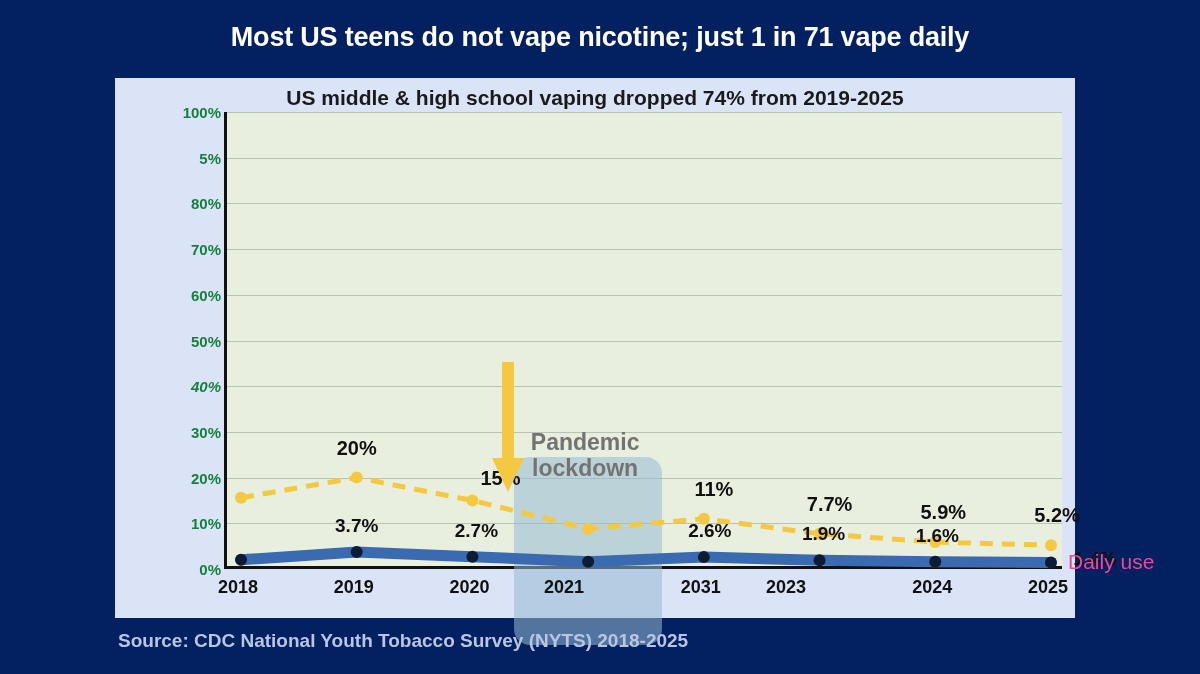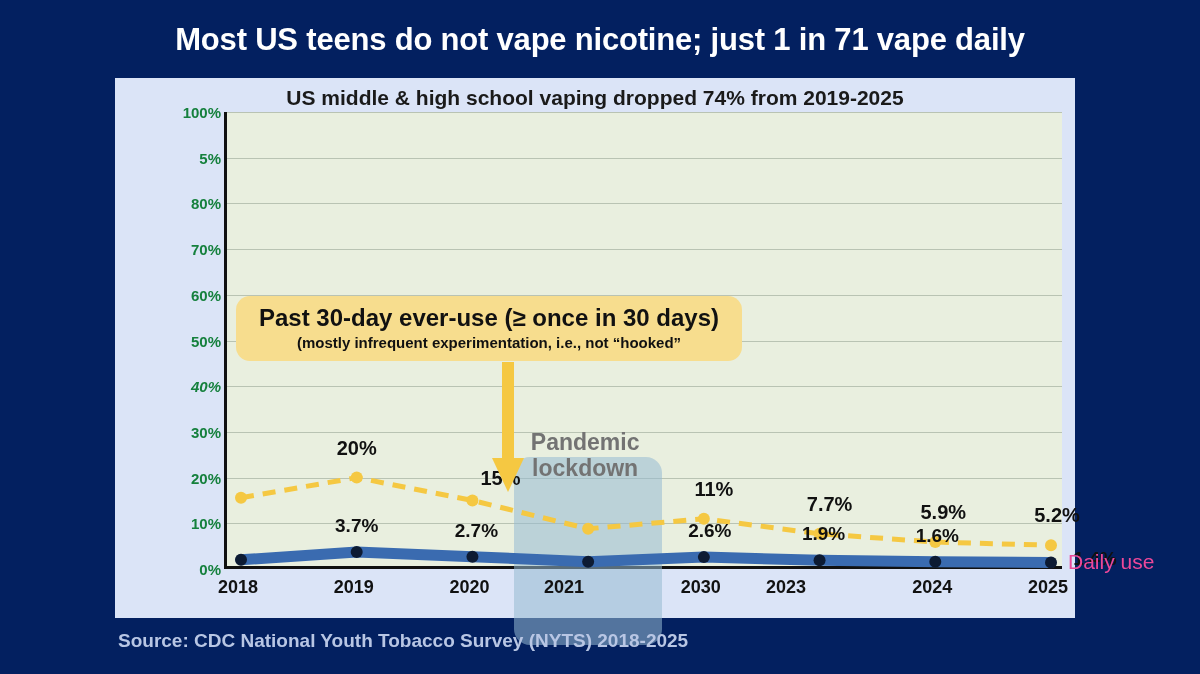--- a/index.html
+++ b/index.html
@@ -17,21 +17,21 @@
   }
 
   
   #slide-title {
     position: absolute;
     left: 0;
     top: 22px;
     width: 1200px;
     text-align: center;
     color: #ffffff;
-    font-size: 31px;
+    font-size: 27px;
     font-weight: bold;
     letter-spacing: -0.2px;
     white-space: nowrap;
   }
 
   
   #chart-card {
     position: absolute;
     left: 115px;
     top: 78px;
@@ -271,30 +271,26 @@
   </div>
 
   <div id="pandemic-band-label" style="left: 390.143px;">Pandemic
 lockdown</div>
 
   <div id="x-axis-labels">
       <div class="xtick-label" style="left: 123px;">2018</div>
       <div class="xtick-label" style="left: 238.714px;">2019</div>
       <div class="xtick-label" style="left: 354.429px;">2020</div>
       <div class="xtick-label" style="left: 449px;">2021</div>
-      <div class="xtick-label" style="left: 585.857px;">2030</div>
+      <div class="xtick-label" style="left: 585.857px;">2031</div>
       <div class="xtick-label" style="left: 671px;">2023</div>
       <div class="xtick-label" style="left: 817.286px;">2024</div>
       <div class="xtick-label" style="left: 933px;">2025</div>
     </div>
 
-  <div id="callout-box">
-    <div id="callout-title">Past 30-day ever-use (≥ once in 30 days)</div>
-    <div id="callout-sub">(mostly infrequent experimentation, i.e., not “hooked”</div>
-  </div>
 
   <svg id="callout-arrow" viewBox="0 0 36 132">
     <rect x="12" y="0" width="12" height="100" fill="#f5c842"></rect>
     <polygon points="2,96 34,96 18,130" fill="#f5c842"></polygon>
   </svg>
 </div>
 
 <div id="daily-use-label">Daily use</div>
 
 <div id="source-text">Source:  CDC National Youth Tobacco Survey (NYTS) 2018-2025</div>

